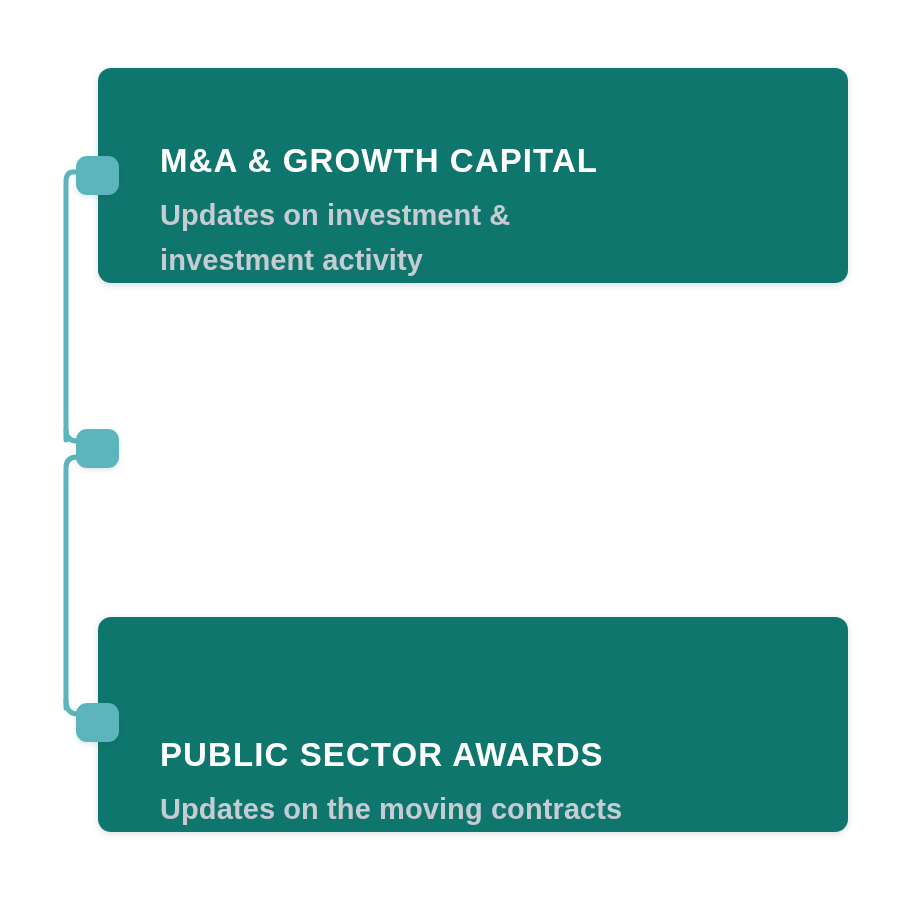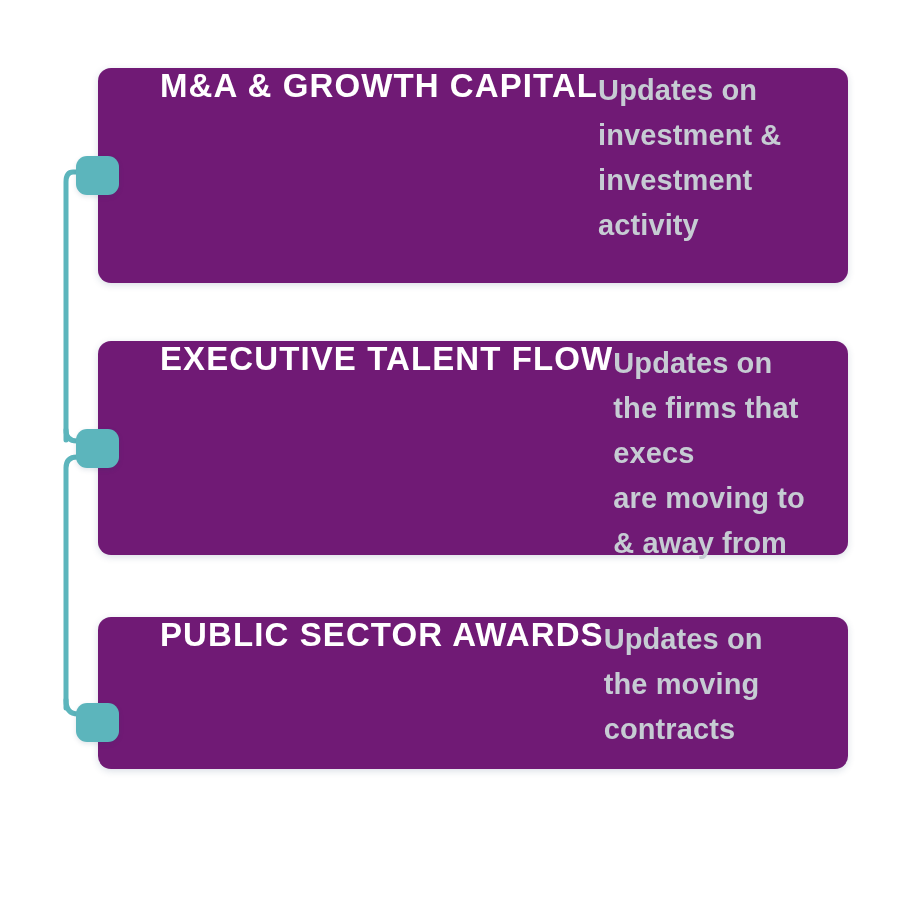--- a/index.html
+++ b/index.html
@@ -30,33 +30,33 @@
     width: 918px;
     height: 901px;
     pointer-events: none;
   }
 
   
   .card {
     position: absolute;
     left: 98px;
     width: 750px;
-    background: #701a75;
+    background: #0f766e;
     border-radius: 13px;
     box-shadow: 0 2px 7px rgba(30, 60, 100, 0.17);
     box-sizing: border-box;
     padding-left: 62px;
     padding-right: 34px;
     display: flex;
-    flex-direction: row;
-    justify-content: space-between;
+    flex-direction: column;
+    justify-content: flex-end;
   }
   .card-1 { top: 68px;  height: 215px; }
   .card-2 { top: 341px; height: 214px; }
-  .card-3 { top: 617px; height: 152px; }
+  .card-3 { top: 617px; height: 215px; }
 
   .card-title {
     color: #ffffff;
     font-size: 33px;
     font-weight: bold;
     letter-spacing: 1.1px;
     line-height: 1.1;
     margin: 0 0 14px 0;
     white-space: nowrap;
   }
@@ -101,27 +101,20 @@
   </svg>
 
   <div class="card card-1">
     <div class="card-title">M&amp;A &amp; GROWTH CAPITAL</div>
     <div class="card-desc">
       <span>Updates on investment &amp;</span><br>
       <span>investment activity</span>
     </div>
   </div>
 
-  <div class="card card-2">
-    <div class="card-title">EXECUTIVE TALENT FLOW</div>
-    <div class="card-desc">
-      <span>Updates on the firms that execs</span><br>
-      <span>are moving to &amp; away from</span>
-    </div>
-  </div>
 
   <div class="card card-3">
     <div class="card-title">PUBLIC SECTOR AWARDS</div>
     <div class="card-desc">
       <span>Updates on the moving contracts</span><br>
     </div>
   </div>
 
   <div class="node node-1"></div>
   <div class="node node-2"></div>

